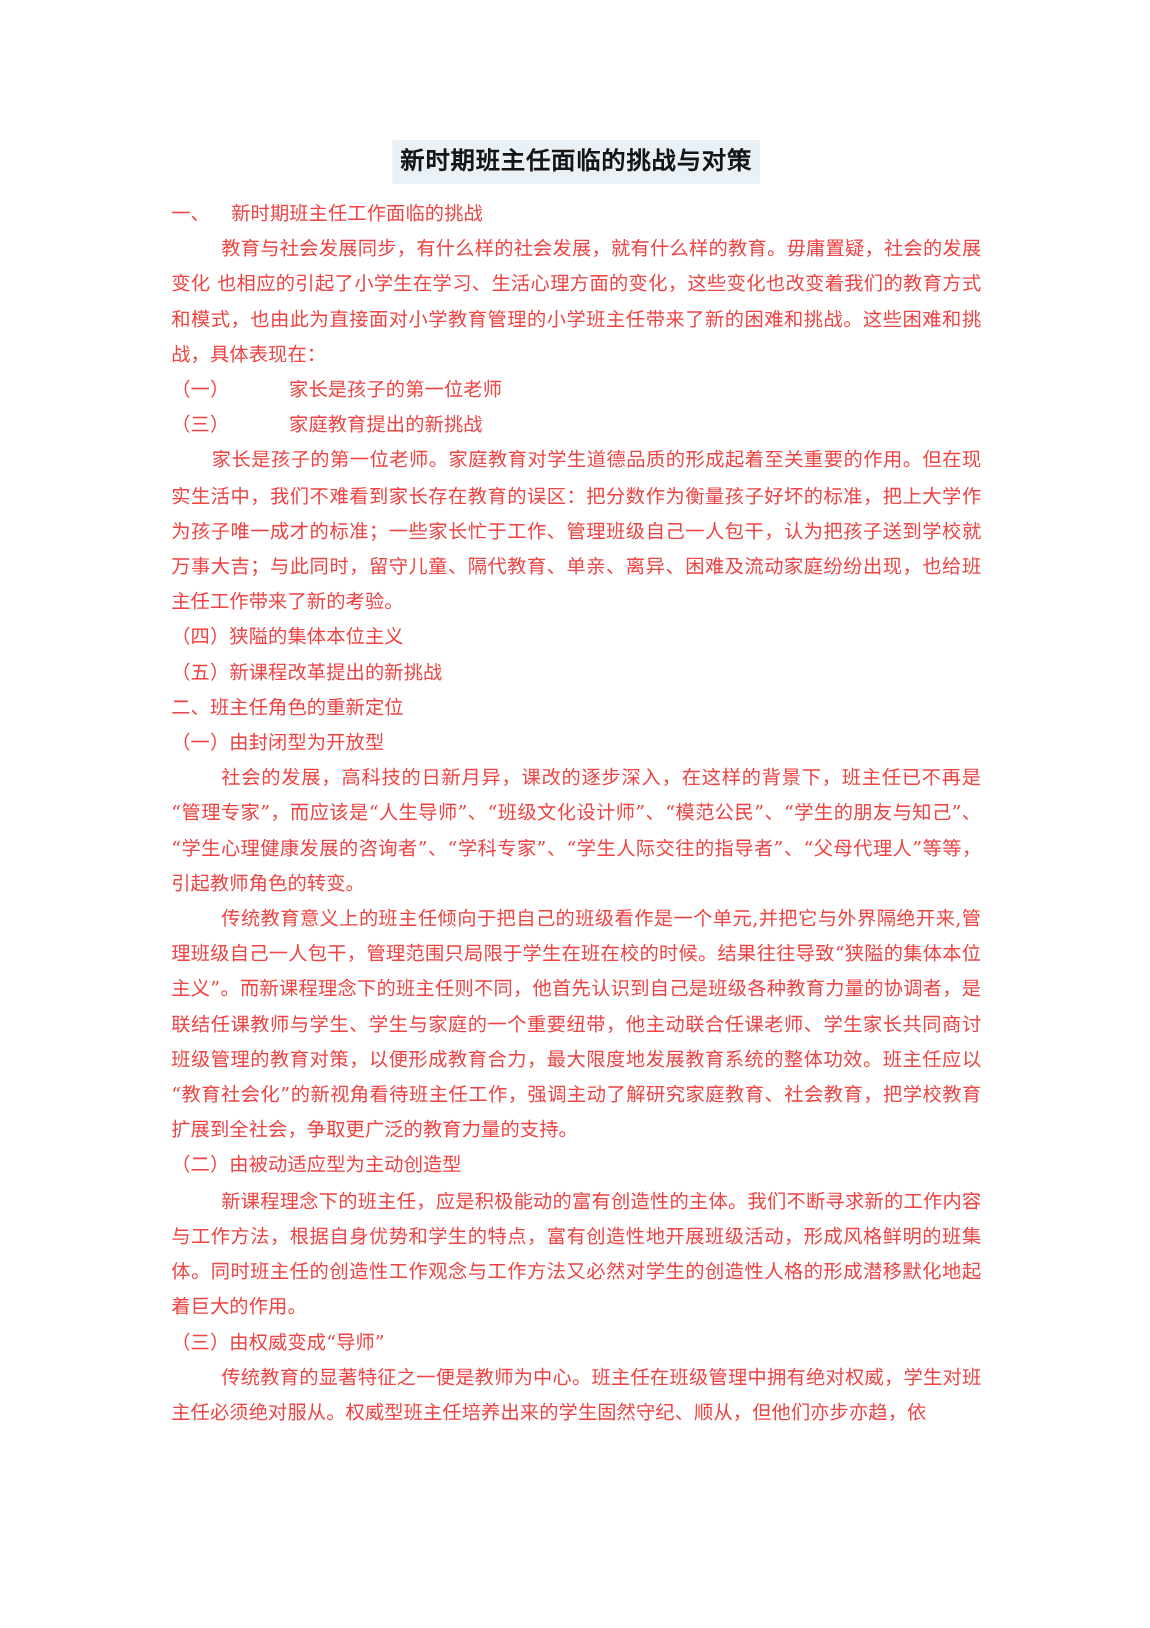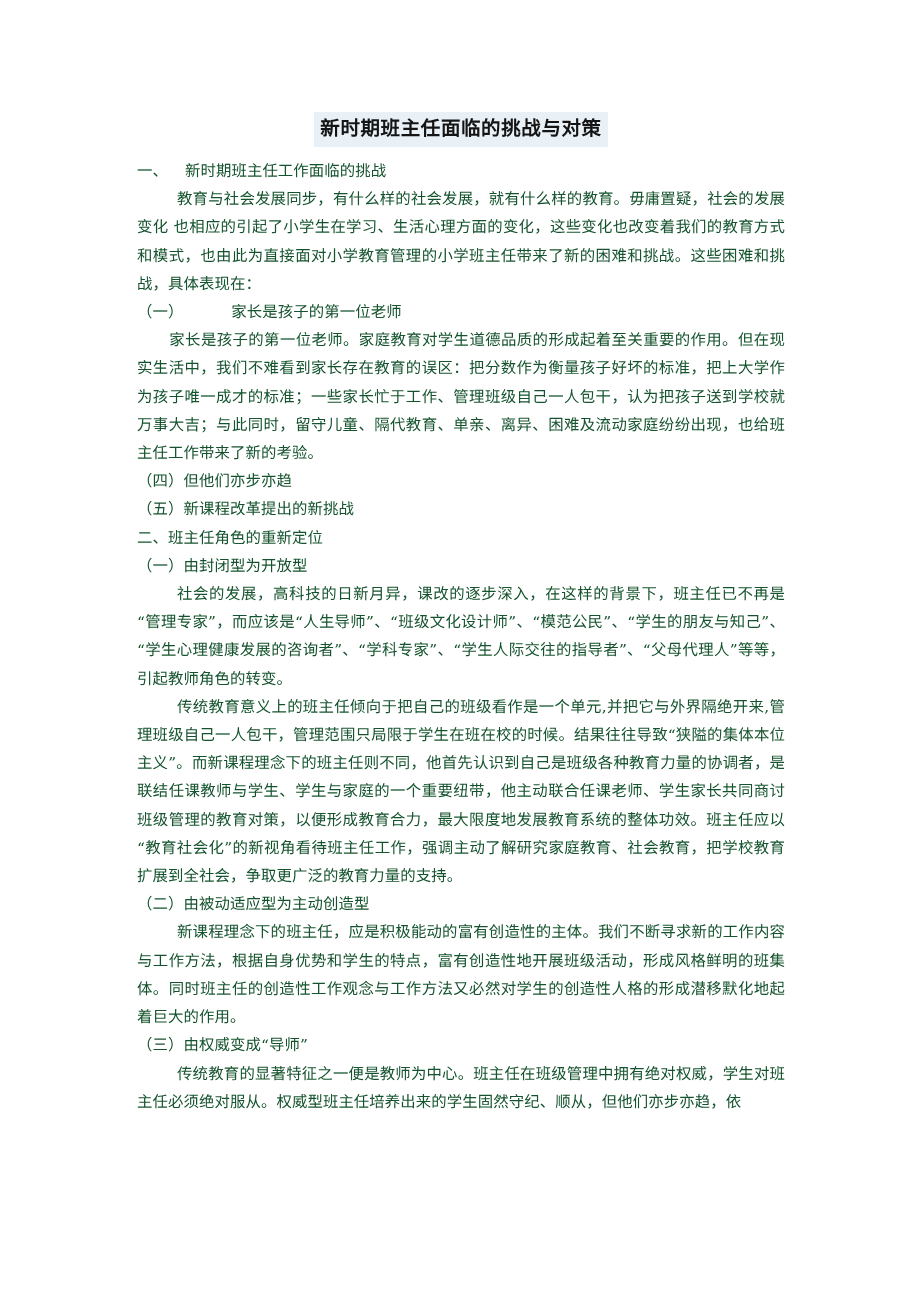--- a/index.html
+++ b/index.html
@@ -50,21 +50,21 @@
     padding: 2px 6px 3px 6px;
   }
   p.para {
     margin: 0;
     font-size: 15.4px;
     line-height: 28.2px;
     text-align: justify;
     text-justify: inter-ideograph;
     letter-spacing: 0.1px;
     word-break: break-all;
-    color: #14532d;
+    color: #ef4444;
   }
   p.indent {
     text-indent: 2.1em;
   }
   p.indent-wide {
     text-indent: 2.6em;
   }
   p.flush {
     text-indent: 0;
   }
@@ -87,24 +87,25 @@
       <span class="doc-title">新时期班主任面临的挑战与对策</span>
     </div>
 
     <p class="para flush"><span>一、</span><span class="smallgap"></span><span class="smallgap"></span><span>新时期班主任工作面临的挑战</span></p>
 
     <p class="para indent-wide">教育与社会发展同步，有什么样的社会发展，就有什么样的教育。毋庸置疑，社会的发展变化 也相应的引起了小学生在学习、生活心理方面的变化，这些变化也改变着我们的教育方式和模式，也由此为直接面对小学教育管理的小学班主任带来了新的困难和挑战。这些困难和挑战，具体表现在：</p>
 
     <p class="para flush"><span>（一）</span><span class="tabgap"></span><span>家长是孩子的第一位老师</span></p>
 
 
+    <p class="para flush"><span>（三）</span><span class="tabgap"></span><span>家庭教育提出的新挑战</span></p>
 
     <p class="para indent">家长是孩子的第一位老师。家庭教育对学生道德品质的形成起着至关重要的作用。但在现实生活中，我们不难看到家长存在教育的误区：把分数作为衡量孩子好坏的标准，把上大学作为孩子唯一成才的标准；一些家长忙于工作、管理班级自己一人包干，认为把孩子送到学校就万事大吉；与此同时，留守儿童、隔代教育、单亲、离异、困难及流动家庭纷纷出现，也给班主任工作带来了新的考验。</p>
 
-    <p class="para flush"><span>（四）</span><span>但他们亦步亦趋</span></p>
+    <p class="para flush"><span>（四）</span><span>狭隘的集体本位主义</span></p>
 
 
     <p class="para flush"><span>（五）</span><span>新课程改革提出的新挑战</span></p>
 
 
     <p class="para flush"><span>二、</span><span>班主任角色的重新定位</span></p>
 
     <p class="para flush"><span>（一）</span><span>由封闭型为开放型</span></p>
 
     <p class="para indent-wide">社会的发展，高科技的日新月异，课改的逐步深入，在这样的背景下，班主任已不再是“管理专家”，而应该是“人生导师”、“班级文化设计师”、“模范公民”、“学生的朋友与知己”、“学生心理健康发展的咨询者”、“学科专家”、“学生人际交往的指导者”、“父母代理人”等等，引起教师角色的转变。</p>

